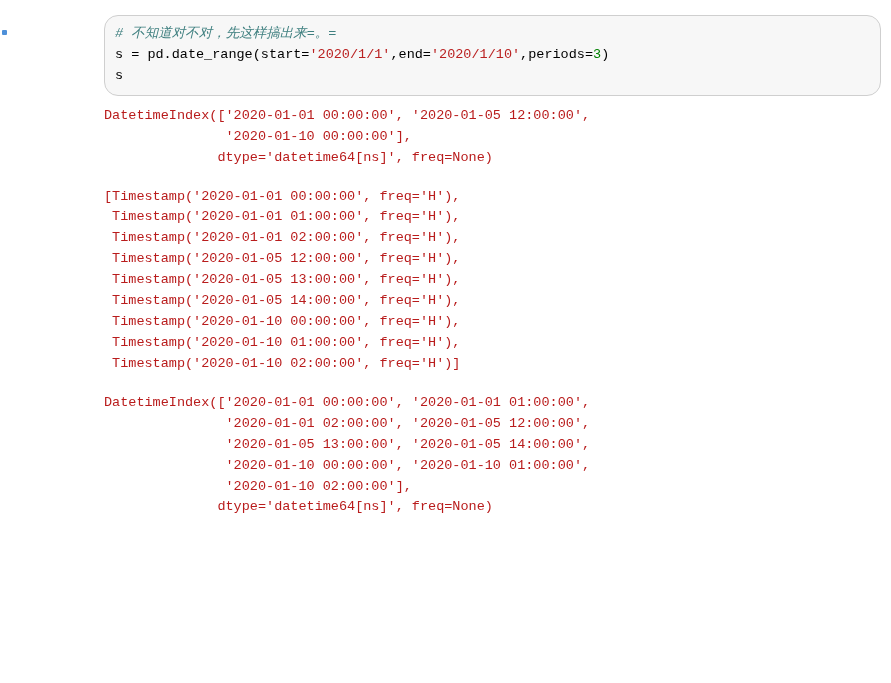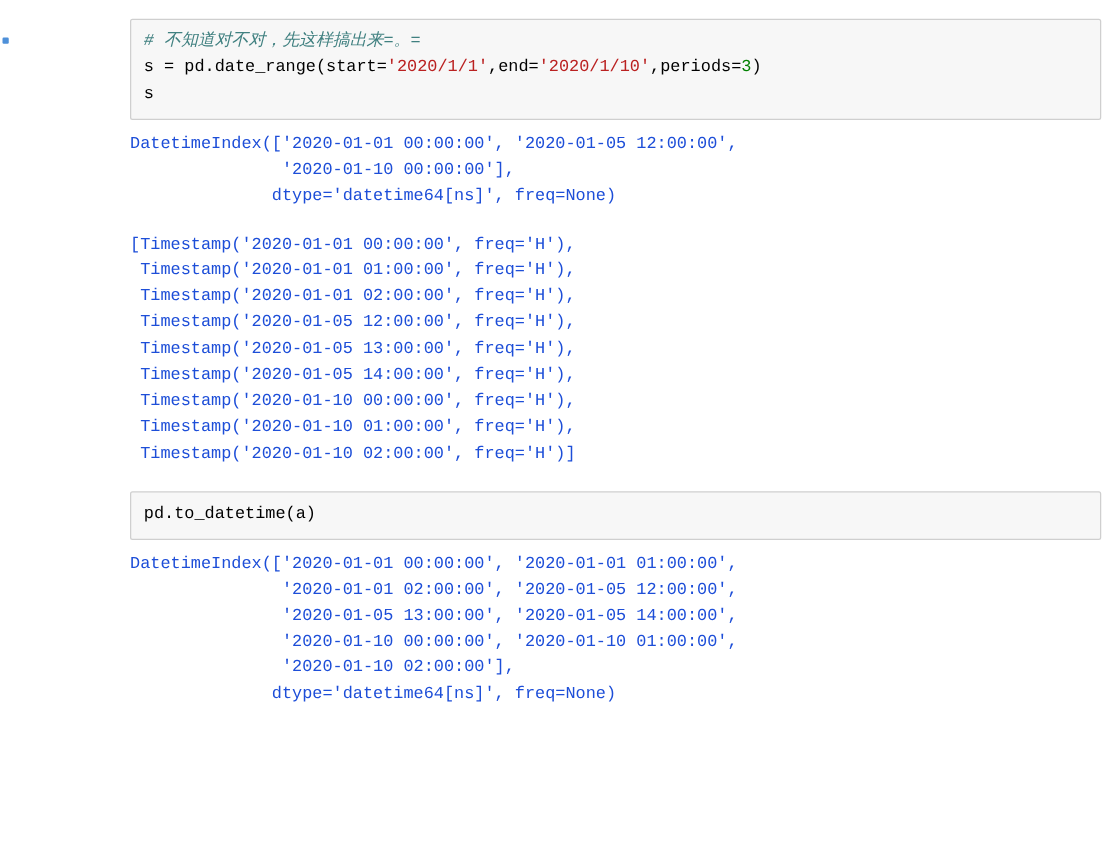--- a/index.html
+++ b/index.html
@@ -9,37 +9,37 @@
     font-size: 13px;
     background: #fff;
     width: 891px;
   }
   .wrap {
     padding: 5px 10px 20px 14px;
   }
   .code-cell {
     background: #f7f7f7;
     border: 1px solid #cfcfcf;
-    border-radius: 2px;
+    border-radius: 14px;
     padding: 8px 10px;
     margin: 10px 0 10px 90px;
     font-family: "SimSun", "NSimSun", "Courier New", monospace;
     font-size: 13.5px;
     line-height: 1.55;
     white-space: pre;
     overflow-x: auto;
     color: #000;
   }
   .output {
     margin: 2px 0 18px 90px;
     font-family: "SimSun", "NSimSun", "Courier New", monospace;
     font-size: 13.5px;
     line-height: 1.55;
     white-space: pre;
-    color: #1d4ed8;
+    color: #b91c1c;
   }
   .c { color: #408080; font-style: italic; }
   .s { color: #ba2121; } 
   .n { color: #000; }
   .k { color: #008000; font-weight: bold; } 
   .num { color: #008000; }
   .prompt-dot {
     position: absolute;
     left: 2px;
     top: 30px;
@@ -71,21 +71,20 @@
 <div class="output">[Timestamp('2020-01-01 00:00:00', freq='H'),
  Timestamp('2020-01-01 01:00:00', freq='H'),
  Timestamp('2020-01-01 02:00:00', freq='H'),
  Timestamp('2020-01-05 12:00:00', freq='H'),
  Timestamp('2020-01-05 13:00:00', freq='H'),
  Timestamp('2020-01-05 14:00:00', freq='H'),
  Timestamp('2020-01-10 00:00:00', freq='H'),
  Timestamp('2020-01-10 01:00:00', freq='H'),
  Timestamp('2020-01-10 02:00:00', freq='H')]</div>
 
-<div class="code-cell"><span class="n">pd.to_datetime(a)</span></div>
 
 <div class="output">DatetimeIndex(['2020-01-01 00:00:00', '2020-01-01 01:00:00',
                '2020-01-01 02:00:00', '2020-01-05 12:00:00',
                '2020-01-05 13:00:00', '2020-01-05 14:00:00',
                '2020-01-10 00:00:00', '2020-01-10 01:00:00',
                '2020-01-10 02:00:00'],
               dtype='datetime64[ns]', freq=None)</div>
 
 </div>
 

